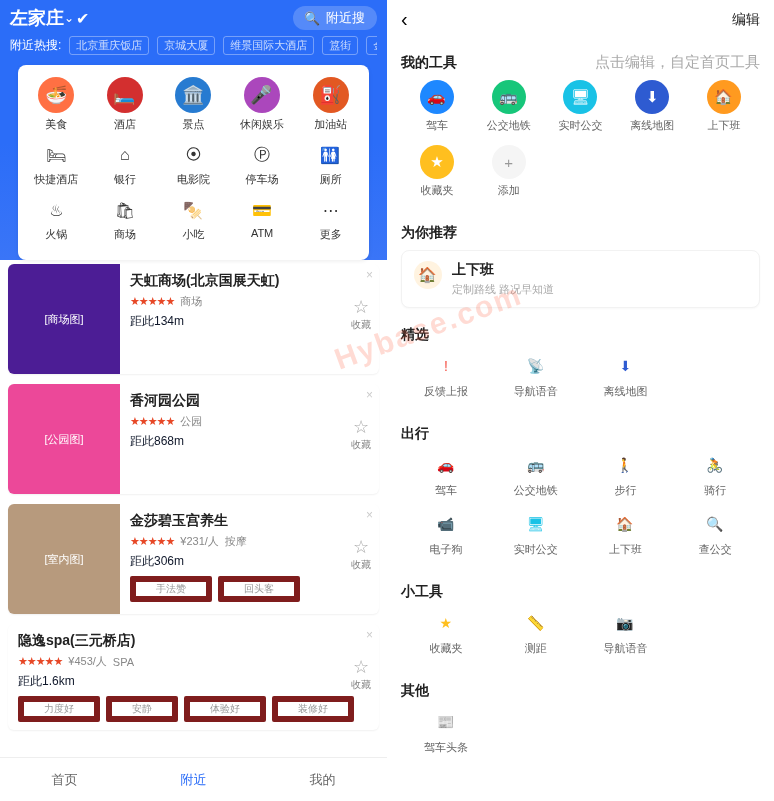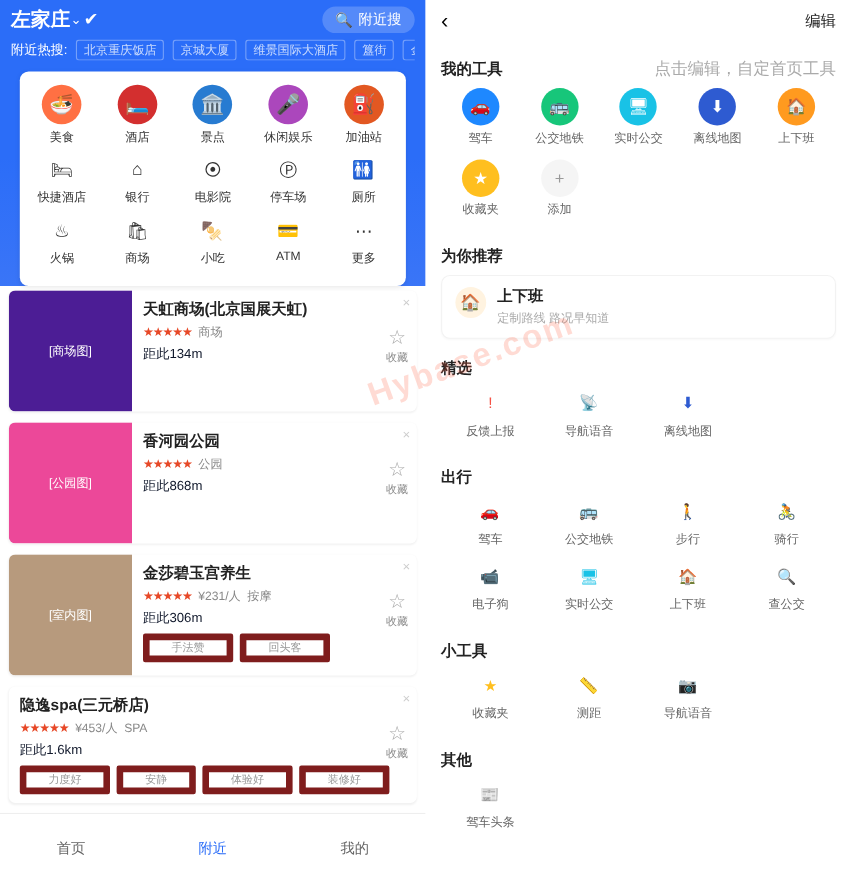--- a/index.html
+++ b/index.html
@@ -46,21 +46,21 @@
   .place-title { font-size:14px; font-weight:600; color:#222; margin-bottom:4px; }
   .rating-row { display:flex; align-items:center; gap:6px; font-size:11px; color:#888; margin-bottom:4px; }
   .stars { color:#e74827; letter-spacing:-1px; font-size:11px; }
   .dist { font-size:12px; color:#0f172a; margin-bottom:6px; }
   .tag-row { display:flex; gap:6px; }
   .tag { font-size:10px; color:#999; border:6px solid #7f1d1d; border-radius:2px; padding:0 20px; }
   .fav-col { position:absolute; right:8px; top:32px; text-align:center; color:#888; font-size:10px; }
   .fav-star { font-size:18px; color:#aaa; display:block; }
   .close-x { position:absolute; right:6px; top:4px; color:#ccc; font-size:12px; }
 
-  .lp-tabbar { height:62px; border-top:1px solid #eee; display:flex; background:#fff; }
+  .lp-tabbar { height:44px; border-top:1px solid #eee; display:flex; background:#fff; }
   .lp-tab { flex:1; display:flex; align-items:center; justify-content:center; font-size:13px; color:#666; }
   .lp-tab.active { color:#2b6df8; }
 
   
   .rp-top { display:flex; align-items:center; justify-content:space-between; padding:8px 14px; }
   .rp-back { font-size:20px; }
   .rp-edit { font-size:14px; color:#222; }
   .rp-section { padding:6px 14px 0 14px; }
   .rp-sec-head { display:flex; align-items:baseline; justify-content:space-between; margin:8px 0 8px 0; }
   .rp-sec-title { font-size:14px; font-weight:600; color:#222; }

